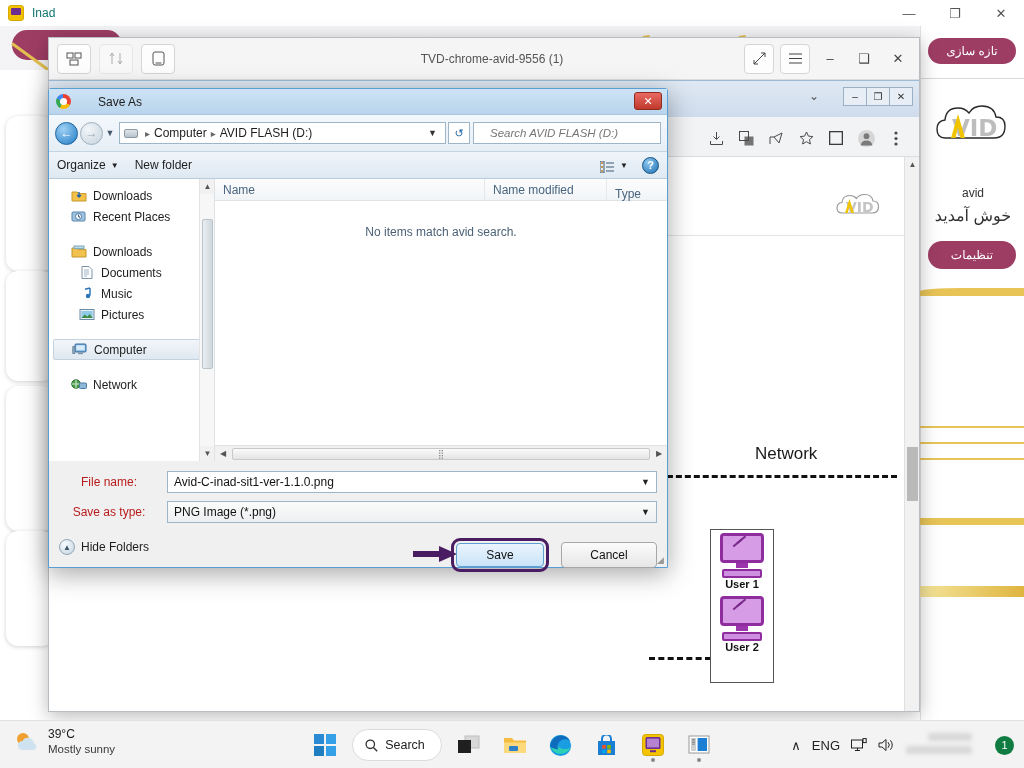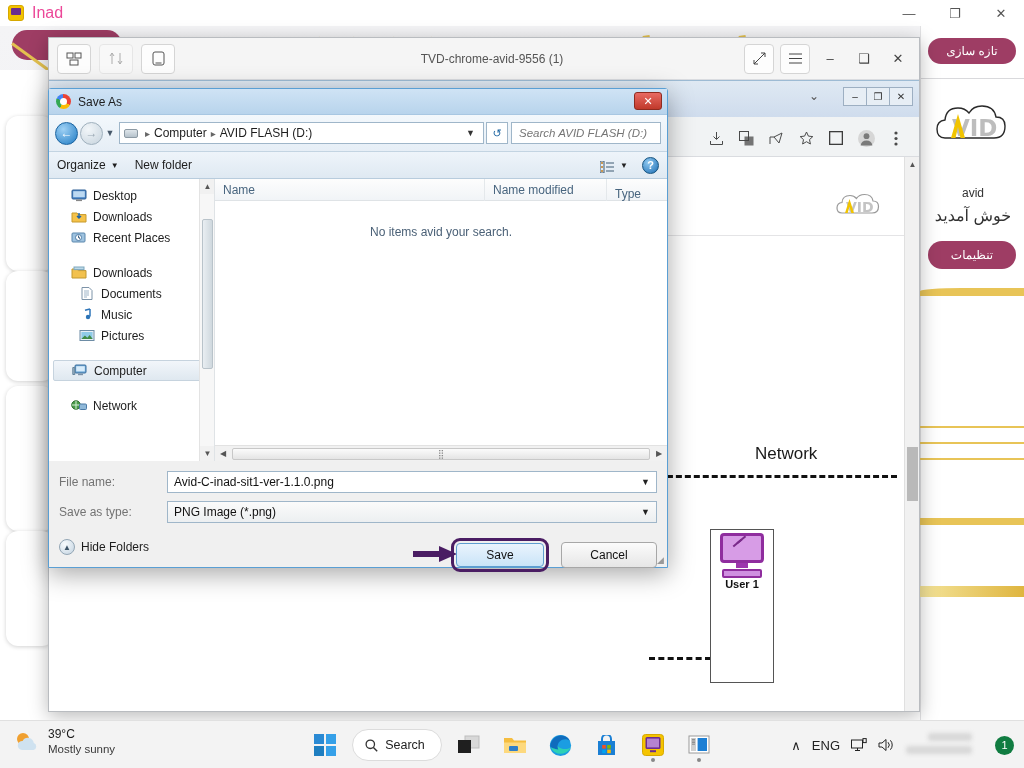--- a/index.html
+++ b/index.html
@@ -18,21 +18,21 @@
   }
   #app-title-icon {
     width:16px; height:16px; margin-left:8px; margin-right:8px;
     border-radius:3px; background:#f2c200; position:relative;
     border:1px solid #d6a800;
   }
   #app-title-icon::after {
     content:""; position:absolute; left:2px; top:2px; right:2px; bottom:5px;
     background:#6b2d8f; border-radius:1px;
   }
-  #app-title-text { font-size:16px; color:#ec4899; }
+  #app-title-text { font-size:12px; color:#0f766e; }
   #app-win-controls {
     position:absolute; right:0; top:0; height:26px; display:flex;
   }
   .appwinbtn {
     width:46px; height:26px; display:flex; align-items:center; justify-content:center;
     font-size:13px; color:#555; cursor:default;
   }
 
   
   #portal {
@@ -191,20 +191,21 @@
     border:1px solid #5a9fd4;
     border-radius:3px 3px 0 0;
     box-shadow:0 6px 26px rgba(0,0,0,.35);
     display:flex; flex-direction:column;
     font-family:"Liberation Sans", sans-serif;
   }
   #sa-titlebar {
     height:26px; background:linear-gradient(180deg,#cfe3f5 0%,#b8d4ec 100%);
     display:flex; align-items:center; position:relative;
     border-bottom:1px solid #a8c7e2;
+    gap:20px;
   }
   #sa-chrome-dot {
     width:15px; height:15px; margin-left:7px; margin-right:7px; border-radius:50%;
     background:conic-gradient(#ea4335 0 33%, #fbbc05 33% 58%, #34a853 58% 82%, #4285f4 82% 100%);
     position:relative;
   }
   #sa-chrome-dot::after {
     content:""; position:absolute; left:4px; top:4px; width:7px; height:7px;
     border-radius:50%; background:#fff;
   }
@@ -238,22 +239,22 @@
   #crumb-drive-icon {
     width:14px; height:9px; background:linear-gradient(180deg,#dfe6eb,#b6c2cb);
     border:1px solid #8d9aa4; border-radius:2px; margin-right:3px;
   }
   #crumb-caret { margin-left:auto; font-size:9px; color:#333; padding:0 4px; }
   #sa-refresh {
     width:22px; height:22px; border:1px solid #9fb6c9; background:#fff;
     display:flex; align-items:center; justify-content:center; font-size:11px; color:#1a63a0;
   }
   #sa-search {
-    width:150px; height:22px; border:1px solid #9fb6c9; background:#fff;
-    display:flex; align-items:center; padding:0 5px; margin-left:3px;
+    width:188px; height:22px; border:1px solid #9fb6c9; background:#fff;
+    display:flex; align-items:center; padding:0 14px; margin-left:3px;
   }
   #sa-search-input {
     flex:1; border:0; outline:0; font-size:11.5px; color:#777;
     font-style:italic; font-family:"Liberation Sans", sans-serif; background:transparent;
   }
 
   
   #sa-cmdbar {
     height:28px; background:linear-gradient(180deg,#eef4fa 0%,#dfe9f2 100%);
     border-top:1px solid #c3d4e2; border-bottom:1px solid #b8ccdd;
@@ -308,21 +309,21 @@
   #hs-thumb {
     flex:1; height:12px; margin:0 1px;
     background:linear-gradient(180deg,#fbfbfb,#e4e4e4);
     border:1px solid #c8c8c8; border-radius:2px;
     display:flex; align-items:center; justify-content:center; font-size:9px; color:#888;
   }
 
   
   #sa-footer { background:#f0f0f0; padding:8px 0 0 0; flex:0 0 auto; }
   .frow { display:flex; align-items:center; height:26px; margin-bottom:4px; padding:0 10px; }
-  .flabel { width:108px; text-align:left; font-size:12px; color:#737373; padding-right:8px; }
+  .flabel { width:108px; text-align:center; font-size:12px; color:#b91c1c; padding-right:8px; }
   .fcombo {
     flex:1; height:22px; border:1px solid #9fb6c9; background:#fff;
     display:flex; align-items:center; padding:0 6px; font-size:12px; color:#111;
   }
   .fcombo.grey { background:linear-gradient(180deg,#fbfbfb,#eceff1); }
   .fcaret { margin-left:auto; font-size:9px; color:#222; }
   #sa-actions { display:flex; align-items:center; padding:10px 10px 12px 10px; position:relative; }
   #hide-folders { display:flex; align-items:center; font-size:12px; color:#1d1d1d; }
   #hf-circle {
     width:16px; height:16px; border-radius:50%; margin-right:6px;
@@ -549,20 +550,28 @@
 
         <div id="user-box">
           <div>
             <div class="pc-icon">
               <div class="pc-mon"></div>
                 <div class="pc-stand"></div>
                 <div class="pc-kb"></div>
             </div>
             <div class="pc-label">User 1</div>
           </div>
+          <div style="margin-top:6px;">
+            <div class="pc-icon">
+              <div class="pc-mon"></div>
+                <div class="pc-stand"></div>
+                <div class="pc-kb"></div>
+            </div>
+            <div class="pc-label">User 2</div>
+          </div>
         </div>
 
       </div>
 
       <div id="pc-scrollbar">
         <div class="sb-arrow">▲</div>
         <div id="pc-thumb"></div>
 
       </div>
     </div>
@@ -621,28 +630,20 @@
         <div id="help-circle">?</div>
       </div>
     </div>
 
     <div id="sa-body">
 
       <div id="sa-tree">
         <div style="height:6px;"></div>
         <div class="tree-item">
           <span class="ticon"><svg width="16" height="13" viewBox="0 0 16 13">
-                <rect x="1" y="1" width="14" height="9" rx="1" fill="#4a86c8" stroke="#2f5e94"></rect>
-                <rect x="2.2" y="2.2" width="11.6" height="6" fill="#bcd9f2"></rect>
-                <rect x="5" y="10.5" width="6" height="1.6" fill="#888"></rect>
-              </svg></span>
-          <span>Desktop</span>
-        </div>
-        <div class="tree-item">
-          <span class="ticon"><svg width="16" height="13" viewBox="0 0 16 13">
                 <path d="M1 3h5l1.3 1.6H15V12H1z" fill="#f5c249" stroke="#c79a2c"></path>
                 <path d="M8 3v4M6 6l2 2 2-2" stroke="#1d63a8" stroke-width="1.4" fill="none"></path>
               </svg></span>
           <span>Downloads</span>
         </div>
         <div class="tree-item">
           <span class="ticon"><svg width="16" height="13" viewBox="0 0 16 13">
                 <rect x="1" y="2" width="13" height="9" rx="1" fill="#9fc3e0" stroke="#5a87ad"></rect>
                 <circle cx="7.5" cy="6.5" r="3" fill="#fff" stroke="#4d7ba5"></circle>
                 <path d="M7.5 4.6v2l1.4 1" stroke="#35618c"></path>
@@ -706,21 +707,21 @@
           <div class="sb-arrow" style="position:absolute;bottom:0;left:0;">▼</div>
         </div>
       </div>
 
       <div id="sa-list">
         <div id="list-header">
           <div class="lh" style="width:270px;">Name</div>
           <div class="lh" style="width:122px;">Name modified</div>
           <div class="lh" style="width:60px;border-right:0;margin-top:8px;">Type</div>
         </div>
-        <div id="list-empty">No items avid your search.</div>
+        <div id="list-empty">No items match avid search.</div>
         <div id="list-hscroll">
           <div class="hs-arrow">◀</div>
           <div id="hs-thumb">⣿</div>
           <div class="hs-arrow">▶</div>
         </div>
       </div>
     </div>
 
     <div id="sa-footer">
       <div class="frow">

